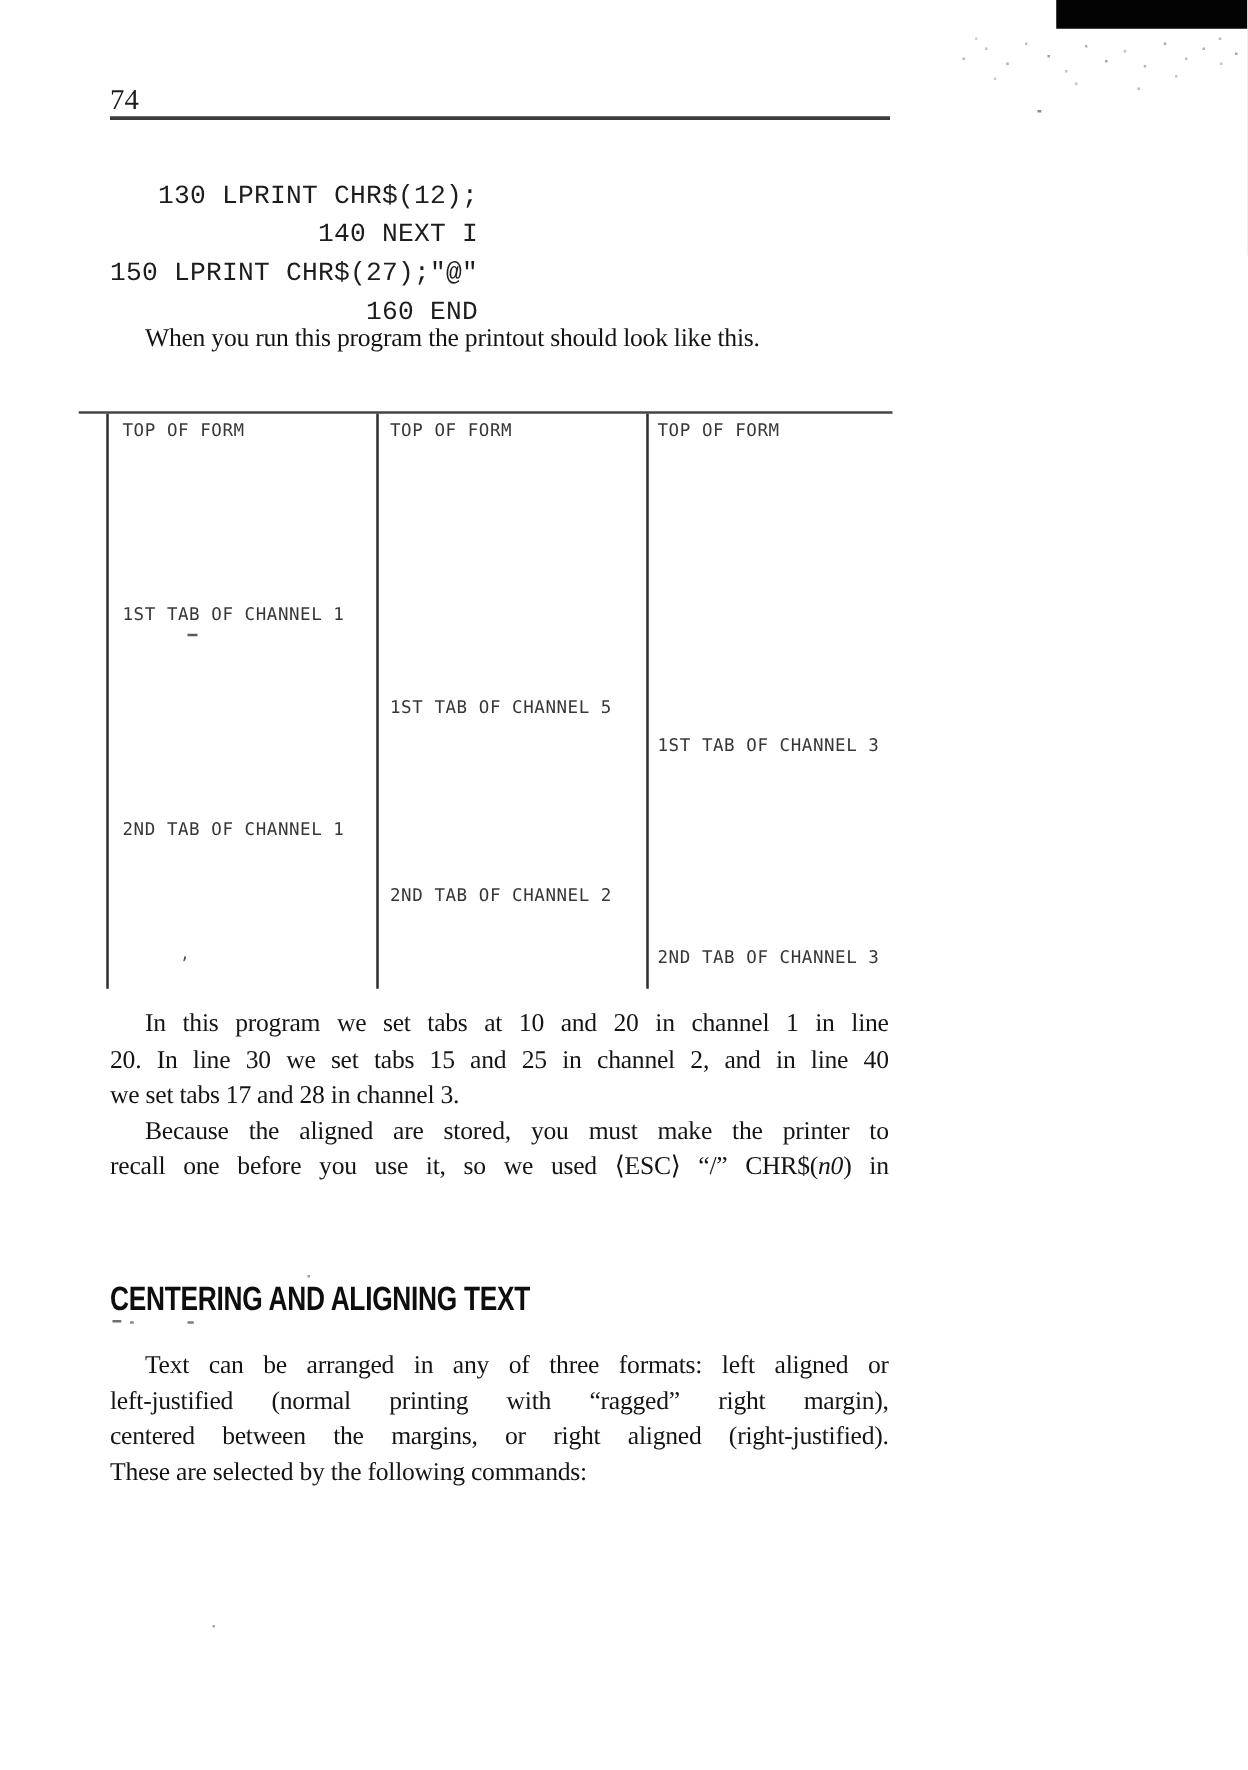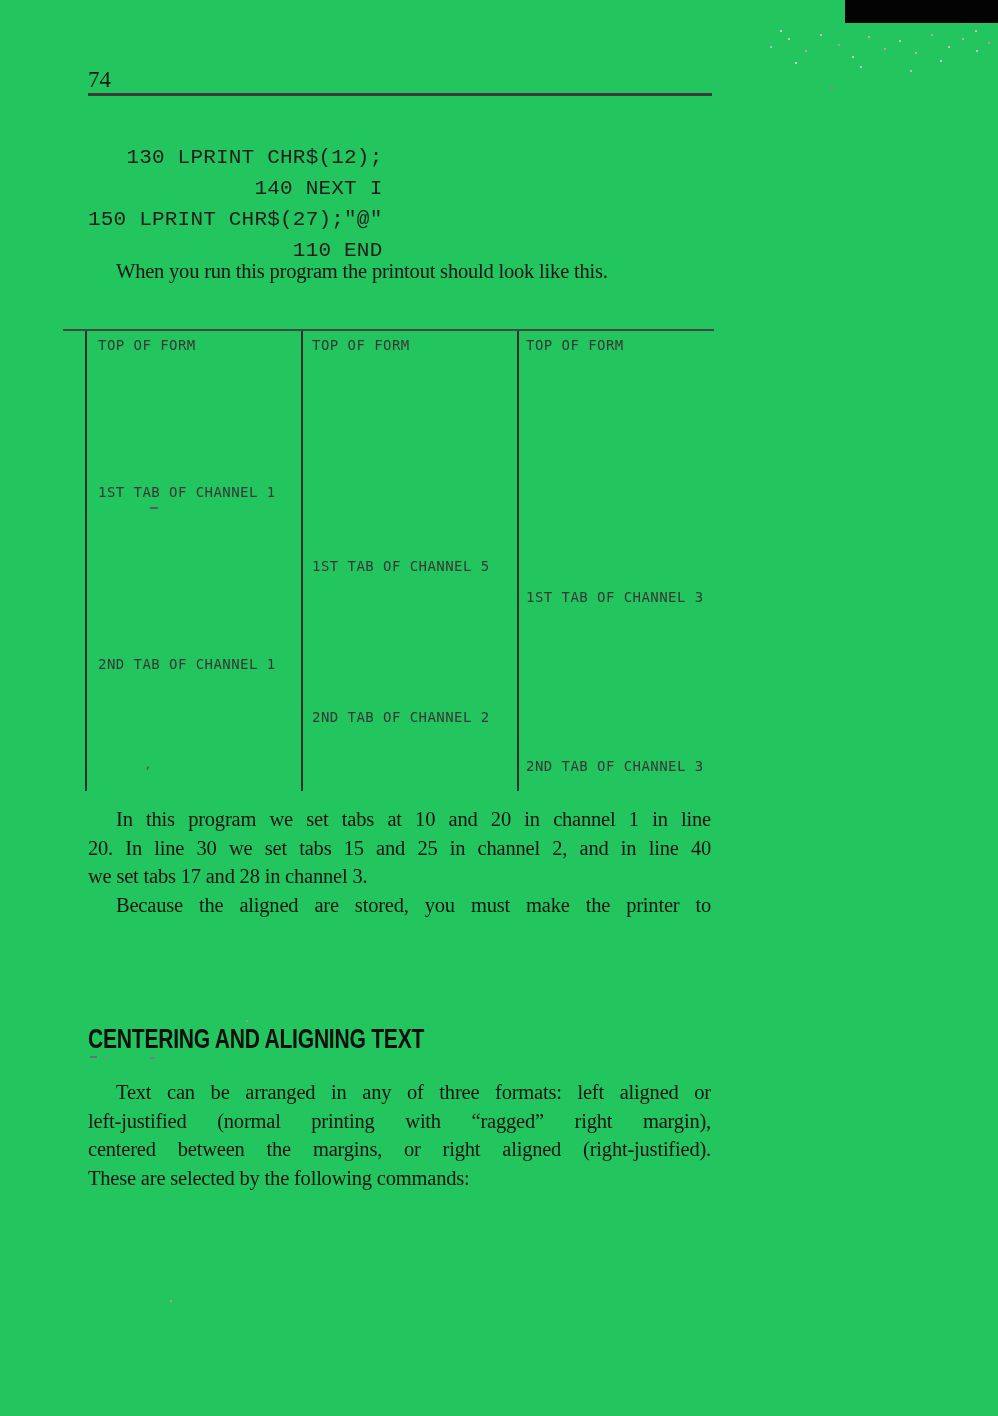--- a/index.html
+++ b/index.html
@@ -1,19 +1,19 @@
 <!DOCTYPE html>
 <html><head>
 <meta charset="utf-8">
 <style>
   html,body{margin:0;padding:0;background:#e8e8e8;}
   .page{
     position:relative;
     width:998px;height:1416px;
-    background:#22c55e;
+    background:#ffffff;
     overflow:hidden;
     font-family:"Liberation Serif", serif;
     color:#161616;
   }
   
   .scan-bar{position:absolute;left:845px;top:0;width:153px;height:23px;background:#030303;}
   .speckles{position:absolute;left:0;top:0;width:2px;height:2px;background:transparent;
     box-shadow:
       770px 46px 0 #b9b9b9, 788px 38px 0 #c2c2c2, 805px 50px 0 #adadad,
       820px 34px 0 #bdbdbd, 838px 44px 0 #9f9f9f, 852px 56px 0 #c6c6c6,
@@ -89,21 +89,21 @@
 
   <div class="scan-bar"></div>
   <div class="speckles"></div>
   <div class="spk-a"></div>
   <div class="spk-b"></div>
   <div class="spk-c"></div>
 
   <div class="page-number">74</div>
   <div class="header-rule"></div>
 
-  <div class="code-block"><div>130 LPRINT CHR$(12);</div><div>140 NEXT I</div><div>150 LPRINT CHR$(27);"@"</div><div>110 END</div></div>
+  <div class="code-block"><div>130 LPRINT CHR$(12);</div><div>140 NEXT I</div><div>150 LPRINT CHR$(27);"@"</div><div>160 END</div></div>
 
   <div class="para p-intro">
     <div class="body-line indent">When you run this program the printout should look like this.</div>
   </div>
 
   <div class="fig">
     <div class="fig-top-rule"></div>
     <div class="fig-vline fig-v1"></div>
     <div class="fig-vline fig-v2"></div>
     <div class="fig-vline fig-v3"></div>
@@ -123,20 +123,21 @@
     <div class="fig-label fl-c3 fl-c3t2">2ND TAB OF CHANNEL 3</div>
 
     <div class="fig-comma">,</div>
   </div>
 
   <div class="para p-tabs">
     <div class="body-line jus indent">In this program we set tabs at 10 and 20 in channel 1 in line</div>
     <div class="body-line jus">20. In line 30 we set tabs 15 and 25 in channel 2, and in line 40</div>
     <div class="body-line">we set tabs 17 and 28 in channel 3.</div>
     <div class="body-line jus indent">Because the aligned are stored, you must make the printer to</div>
+    <div class="body-line jus"><span>recall one before you use it, so we used ⟨ESC⟩ “/” CHR$(</span><span class="ital">n0</span><span>) in</span></div>
   </div>
 
   <div class="section-heading">CENTERING AND ALIGNING TEXT</div>
   <div class="head-mark1"></div>
   <div class="head-mark2"></div>
   <div class="head-mark3"></div>
 
   <div class="para p-formats">
     <div class="body-line jus indent">Text can be arranged in any of three formats: left aligned or</div>
     <div class="body-line jus">left-justified (normal printing with “ragged” right margin),</div>

